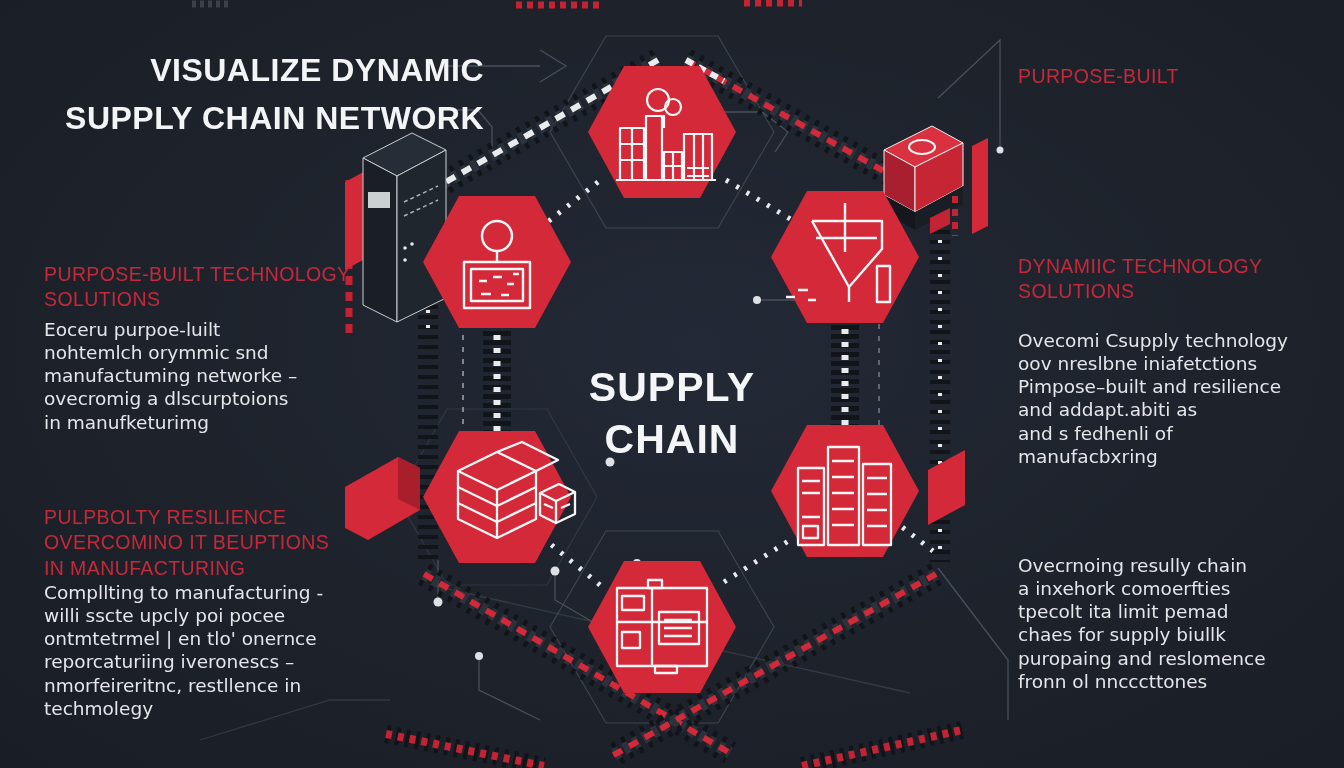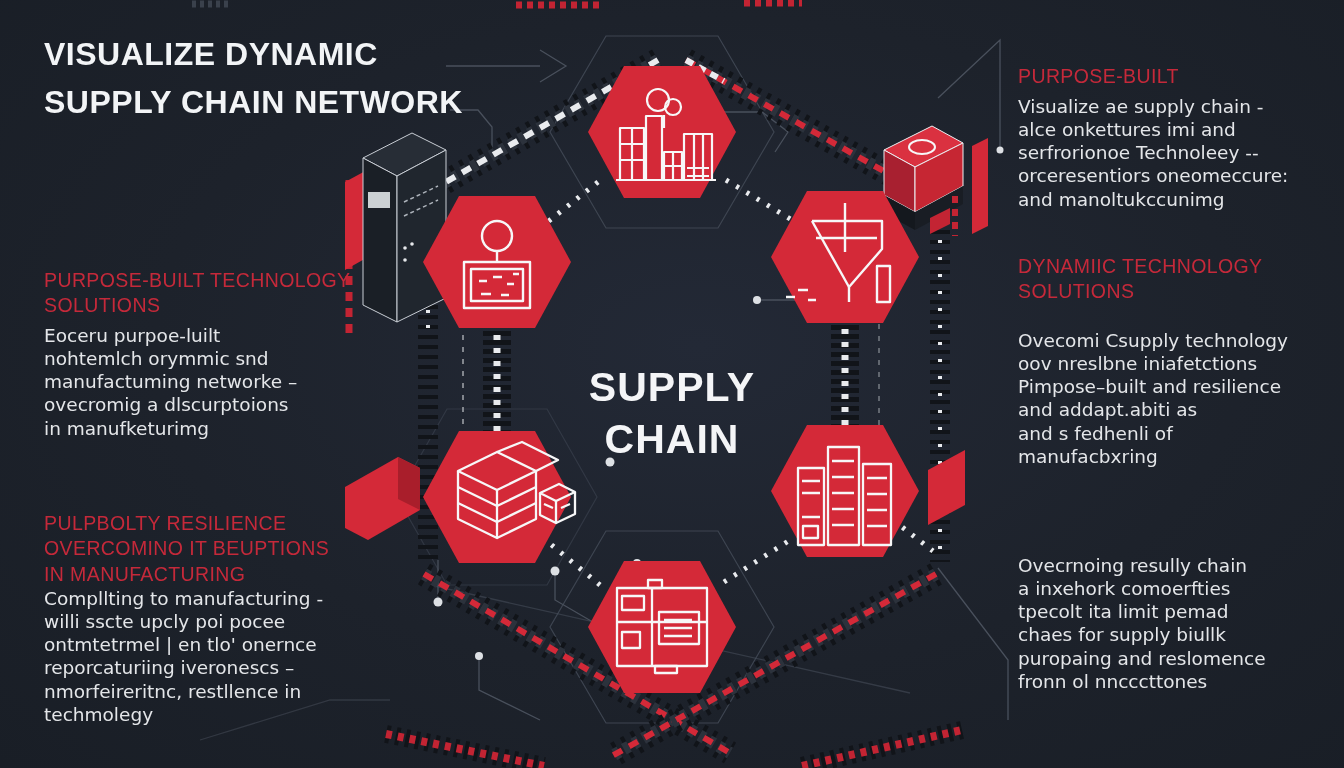--- a/index.html
+++ b/index.html
@@ -5,37 +5,37 @@
   html,body{margin:0;padding:0;background:#14181f;}
   #canvas{
     position:relative;width:1344px;height:768px;overflow:hidden;
     background:radial-gradient(ellipse at 52% 45%, #232936 0%, #1d222b 55%, #191e26 100%);
     font-family:"Liberation Sans", sans-serif;
   }
   .abs{position:absolute;}
   .pre{white-space:pre-line;}
   #diagram-svg{position:absolute;left:0;top:0;}
   .title{
-    left:44px;top:30px;width:440px;
-    font-size:32px;line-height:1.5;font-weight:700;color:#f2f4f6;letter-spacing:.5px;
+    left:44px;top:46px;width:440px;
+    font-size:32px;line-height:1.5;font-weight:700;color:#f2f4f6;letter-spacing:.5px;text-align:right;
   }
   .section-heading{
     font-size:19.5px;line-height:1.3;font-weight:400;color:#c5293a;letter-spacing:.4px;
     text-transform:uppercase;
   }
   .section-body{
     font-family:"DejaVu Sans", sans-serif;
     font-size:18.5px;line-height:1.25;color:#e4e6e9;
   }
   .center-label{
     left:542px;top:361px;width:260px;text-align:center;
     font-size:41px;line-height:1.28;font-weight:700;color:#f4f5f7;letter-spacing:1px;
   }
   
-  .lcol{left:44px;width:335px;margin-top:6px;}
+  .lcol{left:44px;width:335px;}
   .rcol{left:1018px;width:320px;}
 </style>
 </head>
 <body>
 
 <div id="canvas">
 
   <svg id="diagram-svg" width="1344" height="768" viewBox="0 0 1344 768">
 
     <g fill="none" stroke="#3e4551" stroke-width="1.2">
@@ -277,25 +277,20 @@
 willi sscte upcly  poi pocee
 ontmtetrmel | en tlo' onernce
 reporcaturiing iveronescs –
 nmorfeireritnc, restllence in
 techmolegy</div>
   <div class="abs lcol section-heading pre" style="top:505px">PULPBOLTY RESILIENCE
 OVERCOMINO IT BEUPTIONS
 IN MANUFACTURING</div>
 
   <div class="abs rcol section-heading pre" style="top:64px">PURPOSE-BUILT</div>
-  <div class="abs rcol section-body pre" style="top:95px">Visualize ae supply chain -
-alce onkettures imi and
-serfrorionoe Technoleey --
-orceresentiors oneomeccure:
-and manoltukccunimg</div>
 
   <div class="abs rcol section-heading pre" style="top:254px">DYNAMIIC TECHNOLOGY
 SOLUTIONS</div>
   <div class="abs rcol section-body pre" style="top:329px">Ovecomi Csupply technology
 oov nreslbne iniafetctions
 Pimpose–built and resilience
 and addapt.abiti as
 and s fedhenli of
 manufacbxring</div>
 

